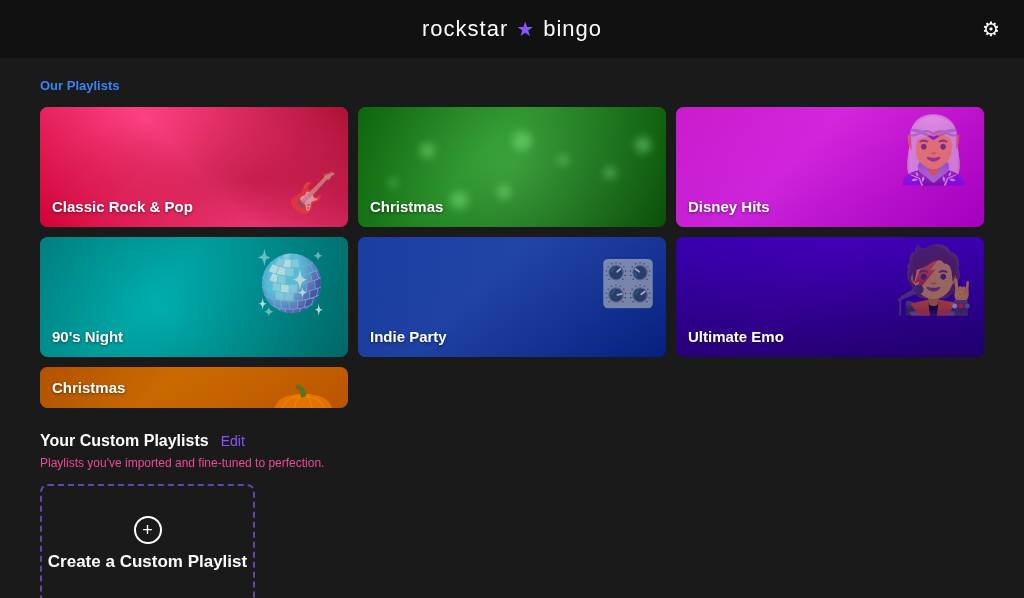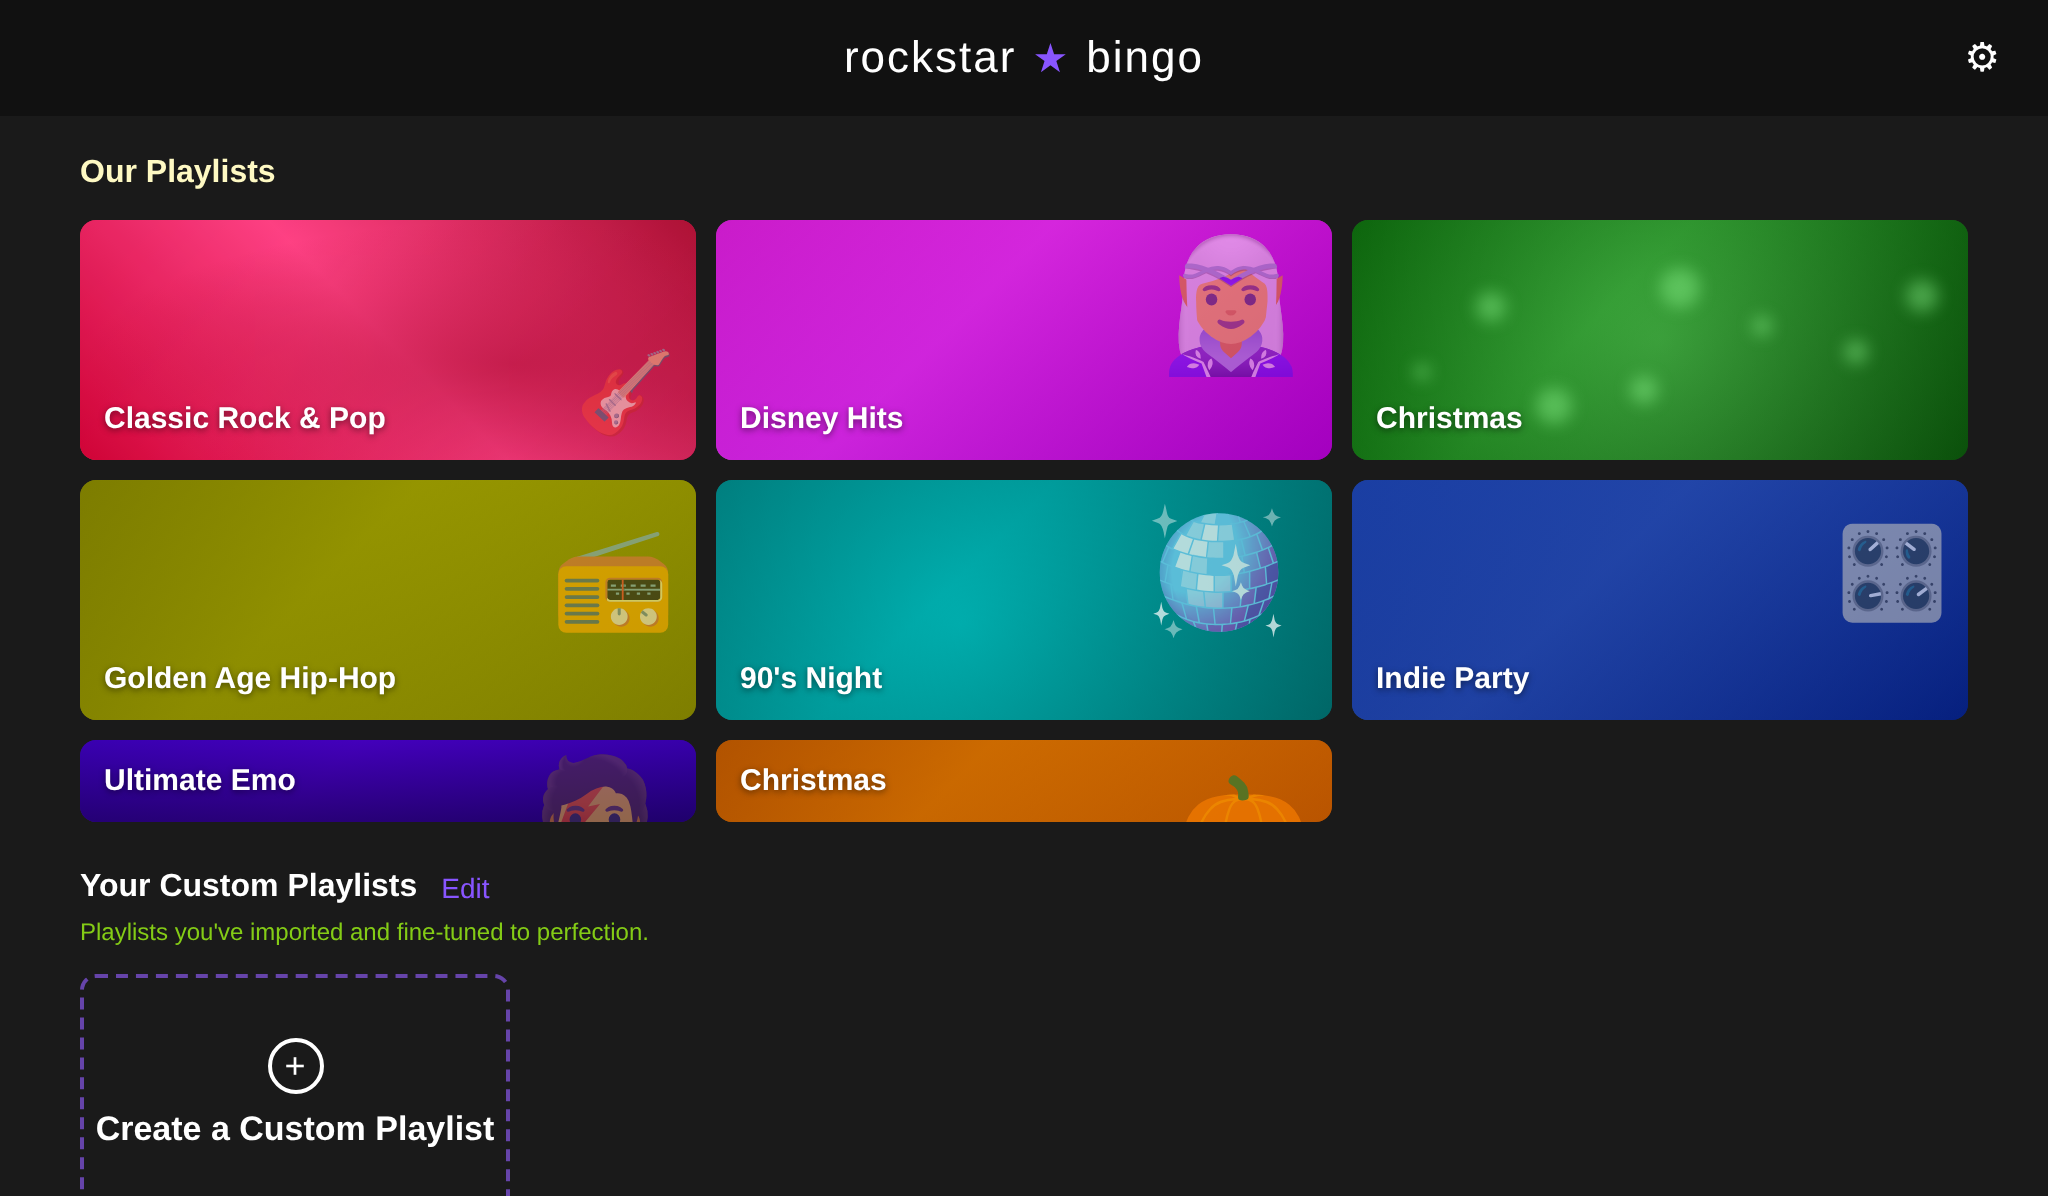--- a/index.html
+++ b/index.html
@@ -49,23 +49,23 @@
       cursor: pointer;
       font-size: 20px;
     }
 
     
     .main-content {
       padding: 20px 40px;
     }
 
     .section-title {
-      font-size: 16px;
+      font-size: 13px;
       font-weight: 600;
-      color: #fef9c3;
+      color: #3b82f6;
       margin-bottom: 14px;
     }
 
     
     .playlist-grid {
       display: grid;
       grid-template-columns: repeat(3, 1fr);
       grid-template-rows: repeat(2, 120px);
       gap: 10px;
       margin-bottom: 24px;
@@ -244,21 +244,21 @@
     .edit-link {
       color: #8855ff;
       font-size: 14px;
       cursor: pointer;
       text-decoration: none;
       font-weight: 500;
     }
 
     .custom-playlists-subtitle {
       font-size: 12px;
-      color: #84cc16;
+      color: #ec4899;
       margin-bottom: 14px;
     }
 
     
     .create-playlist-card {
       width: 215px;
       height: 120px;
       border: 2px dashed #6644aa;
       border-radius: 8px;
       display: flex;
@@ -342,39 +342,36 @@
 </div>
 
 <div class="main-content">
 
   <div>
     <div class="section-title">Our Playlists</div>
     <div class="playlist-grid" id="playlist-grid">
 
     <div class="playlist-card card-classic-rock">
           <span class="playlist-card-label">Classic Rock &amp; Pop</span>
-        </div>
-        <div class="playlist-card card-disney">
-          <span class="playlist-card-label">Disney Hits</span>
         </div>
         <div class="playlist-card card-christmas">
           <div class="christmas-bokeh">
             <div class="bokeh-dot" style="left: 20%; top: 30%; width: 15px; height: 15px;"></div>
             <div class="bokeh-dot" style="left: 50%; top: 20%; width: 20px; height: 20px;"></div>
             <div class="bokeh-dot" style="left: 80%; top: 50%; width: 12px; height: 12px;"></div>
             <div class="bokeh-dot" style="left: 30%; top: 70%; width: 18px; height: 18px;"></div>
             <div class="bokeh-dot" style="left: 65%; top: 40%; width: 10px; height: 10px;"></div>
             <div class="bokeh-dot" style="left: 10%; top: 60%; width: 8px; height: 8px;"></div>
             <div class="bokeh-dot" style="left: 90%; top: 25%; width: 16px; height: 16px;"></div>
             <div class="bokeh-dot" style="left: 45%; top: 65%; width: 14px; height: 14px;"></div>
           </div>
           <span class="playlist-card-label">Christmas</span>
         </div>
-        <div class="playlist-card card-golden-age">
-          <span class="playlist-card-label">Golden Age Hip-Hop</span>
+        <div class="playlist-card card-disney">
+          <span class="playlist-card-label">Disney Hits</span>
         </div>
         <div class="playlist-card card-90s-night">
           <span class="playlist-card-label">90's Night</span>
         </div>
         <div class="playlist-card card-indie-party">
           <span class="playlist-card-label">Indie Party</span>
         </div>
         <div class="playlist-card card-ultimate-emo">
           <span class="playlist-card-label">Ultimate Emo</span>
         </div>

